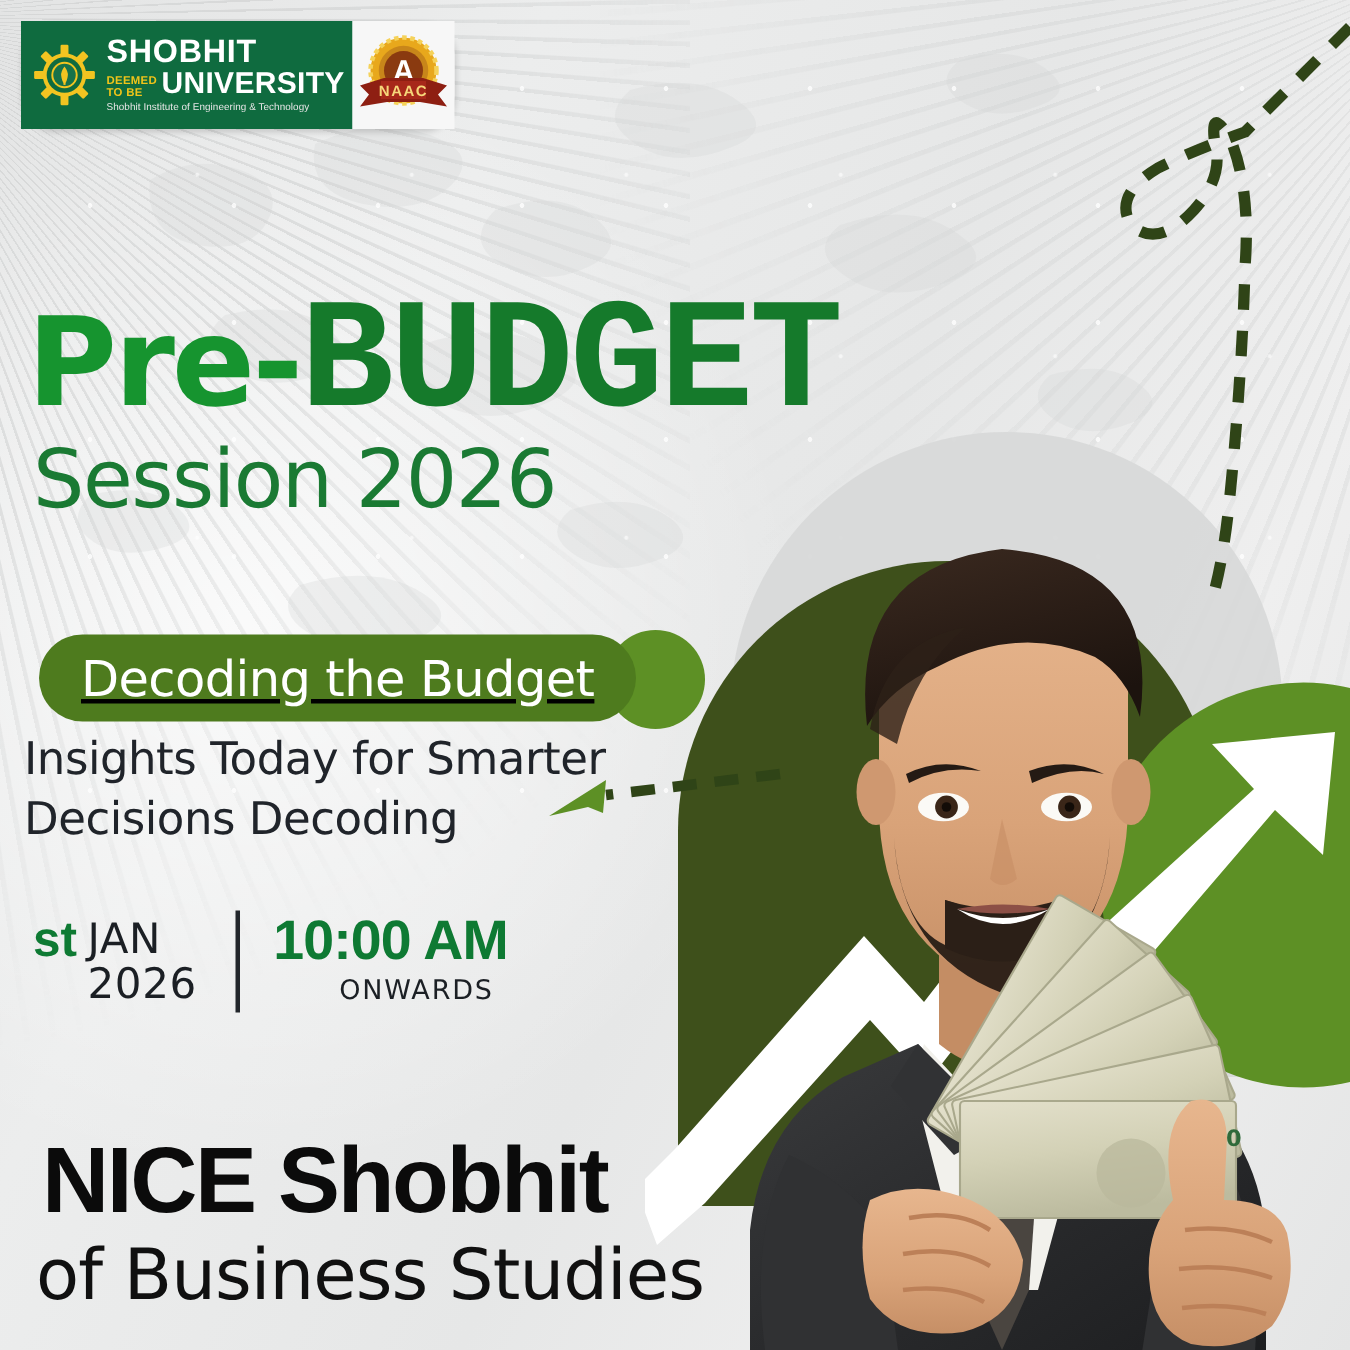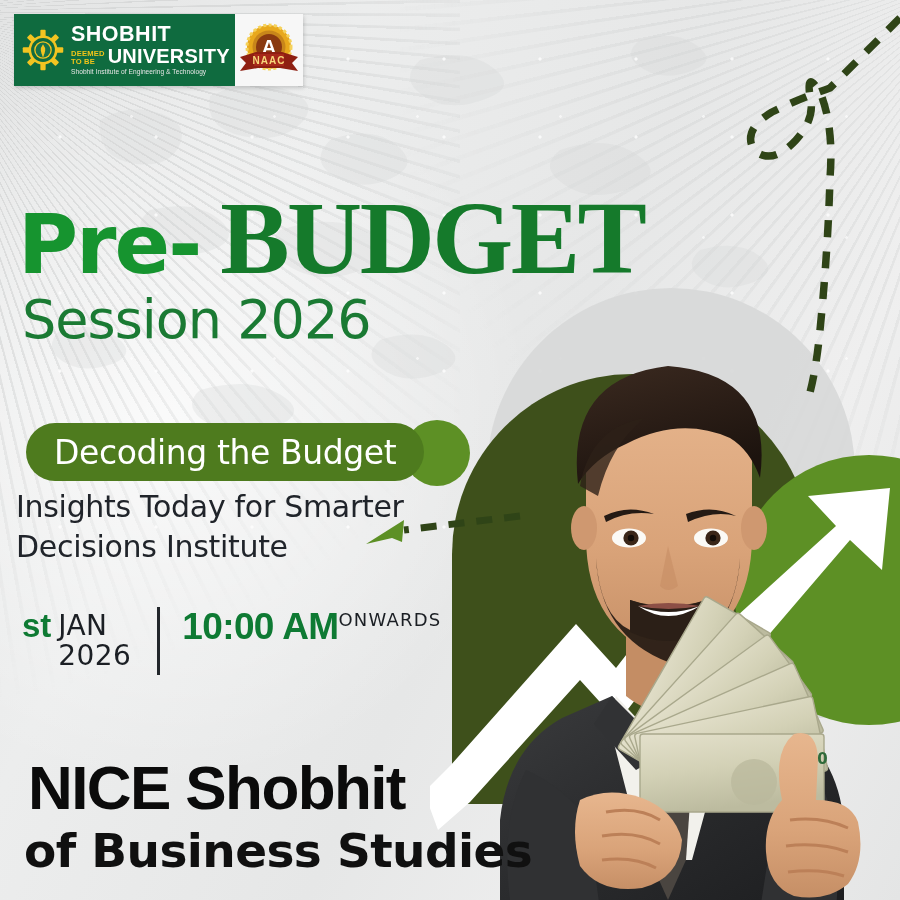--- a/index.html
+++ b/index.html
@@ -65,20 +65,21 @@
     position:absolute;left:404px;top:420px;width:66px;height:66px;
     border-radius:50%;background:#5d9025;
   }
   .arrow-white{position:absolute;left:430px;top:430px;width:470px;height:420px;}
 
   
   .logo-bar{
     position:absolute;left:14px;top:14px;width:289px;height:72px;
     display:flex;background:#f4f4f4;
     box-shadow:1px 2px 4px rgba(0,0,0,.16);
+    border-radius:22px;
   }
   .logo-green{
     flex:0 0 197px;background:#0f6b3f;display:flex;align-items:center;gap:6px;
     padding:4px 5px 4px 7px;box-sizing:border-box;
   }
   .logo-crest{flex:0 0 44px;height:44px;}
   .logo-words{display:flex;flex-direction:column;justify-content:center;line-height:1;}
   .lw-1{
     color:#fff;font-weight:bold;font-size:21.5px;letter-spacing:.5px;
     font-family:"Liberation Sans", sans-serif;
@@ -100,33 +101,33 @@
   .headline{
     position:absolute;left:18px;top:186px;white-space:nowrap;
     font-size:100px;line-height:1;
   }
   .h-pre{
     color:#16942f;font-weight:600;letter-spacing:-2px;
     font-family:"DejaVu Sans", sans-serif;font-size:82px;
   }
   .h-budget{
     color:#157a2b;font-weight:bold;letter-spacing:-2.5px;
-    font-family:Liberation Serif, serif;font-size:104px;margin-left:20px;
+    font-family:Liberation Mono, monospace;font-size:104px;
   }
   .subhead{
     position:absolute;left:22px;top:288px;
     color:#1a7a33;font-size:54px;font-weight:400;letter-spacing:-1px;
     font-family:"DejaVu Sans", sans-serif;
   }
 
   
   .pill{
     position:absolute;left:26px;top:423px;height:58px;
     display:flex;align-items:center;padding:0 28px 0 28px;
-    background:#4e7b1e;border-radius:30px;
+    background:#4e7b1e;border-radius:30px;text-decoration:underline;
   }
   .pill span{
     color:#fff;font-size:33px;font-weight:500;letter-spacing:-.4px;
     font-family:"DejaVu Sans", sans-serif;
   }
 
   
   .tagline{
     position:absolute;left:16px;top:487px;
     color:#20242a;font-size:30px;line-height:1.33;font-weight:400;
@@ -154,39 +155,40 @@
     color:#1b1f24;font-size:28px;font-weight:400;letter-spacing:.4px;
     font-family:"DejaVu Sans", sans-serif;
   }
   .dt-year{
     color:#1b1f24;font-size:28px;font-weight:400;letter-spacing:.4px;
     text-align:right;font-family:"DejaVu Sans", sans-serif;
   }
   .dt-div{
     width:3px;height:68px;background:#22262b;margin:2px 22px 0 26px;
   }
-  .dt-time{display:flex;flex-direction:row;margin-top:2px;}
+  .dt-time{display:flex;flex-direction:column;margin-top:2px;}
   .dt-hour{
     color:#0e7a33;font-size:37px;font-weight:bold;letter-spacing:-.6px;
     line-height:1.1;font-family:"Liberation Sans", sans-serif;
   }
   .dt-onw{
     color:#1b1f24;font-size:18px;letter-spacing:1.2px;margin-top:2px;
     font-family:"DejaVu Sans", sans-serif;
+    margin-left:44px;
   }
 
   
   .school-1{
     position:absolute;left:28px;top:752px;
     color:#0b0b0b;font-size:62px;font-weight:bold;letter-spacing:-1.6px;
     font-family:"Liberation Sans", sans-serif;
   }
   .school-2{
     position:absolute;left:24px;top:823px;
-    color:#101010;font-size:47px;font-weight:700;letter-spacing:-.6px;
+    color:#101010;font-size:47px;font-weight:400;letter-spacing:-.6px;
     font-family:"DejaVu Sans", sans-serif;
   }
 
   
   .curve-top{position:absolute;right:0;top:0;width:220px;height:400px;}
 
   
   .person{position:absolute;left:430px;top:300px;width:480px;height:610px;}
 </style>
 </head>
@@ -397,21 +399,21 @@
     <span class="h-pre">Pre-</span><span class="h-budget">BUDGET</span>
   </div>
   <div class="subhead">Session 2026</div>
 
   <div class="pill">
     <span>Decoding the Budget</span>
   </div>
 
   <div class="tagline">
     <div>Insights Today for Smarter</div>
-    <div>Decisions Institute</div>
+    <div>Decisions Decoding</div>
   </div>
   <svg class="tag-arrow" viewBox="0 0 170 60">
     <path d="M168 16 L52 30" fill="none" stroke="#2f4417" stroke-width="7" stroke-dasharray="16 12"></path>
     <path d="M14 44 L52 20 L50 42 L40 38 Z" fill="#5d9025"></path>
   </svg>
 
   <div class="datetime">
     <div class="dt-date">
       <span class="dt-sup">st</span>
       <span class="dt-my">

